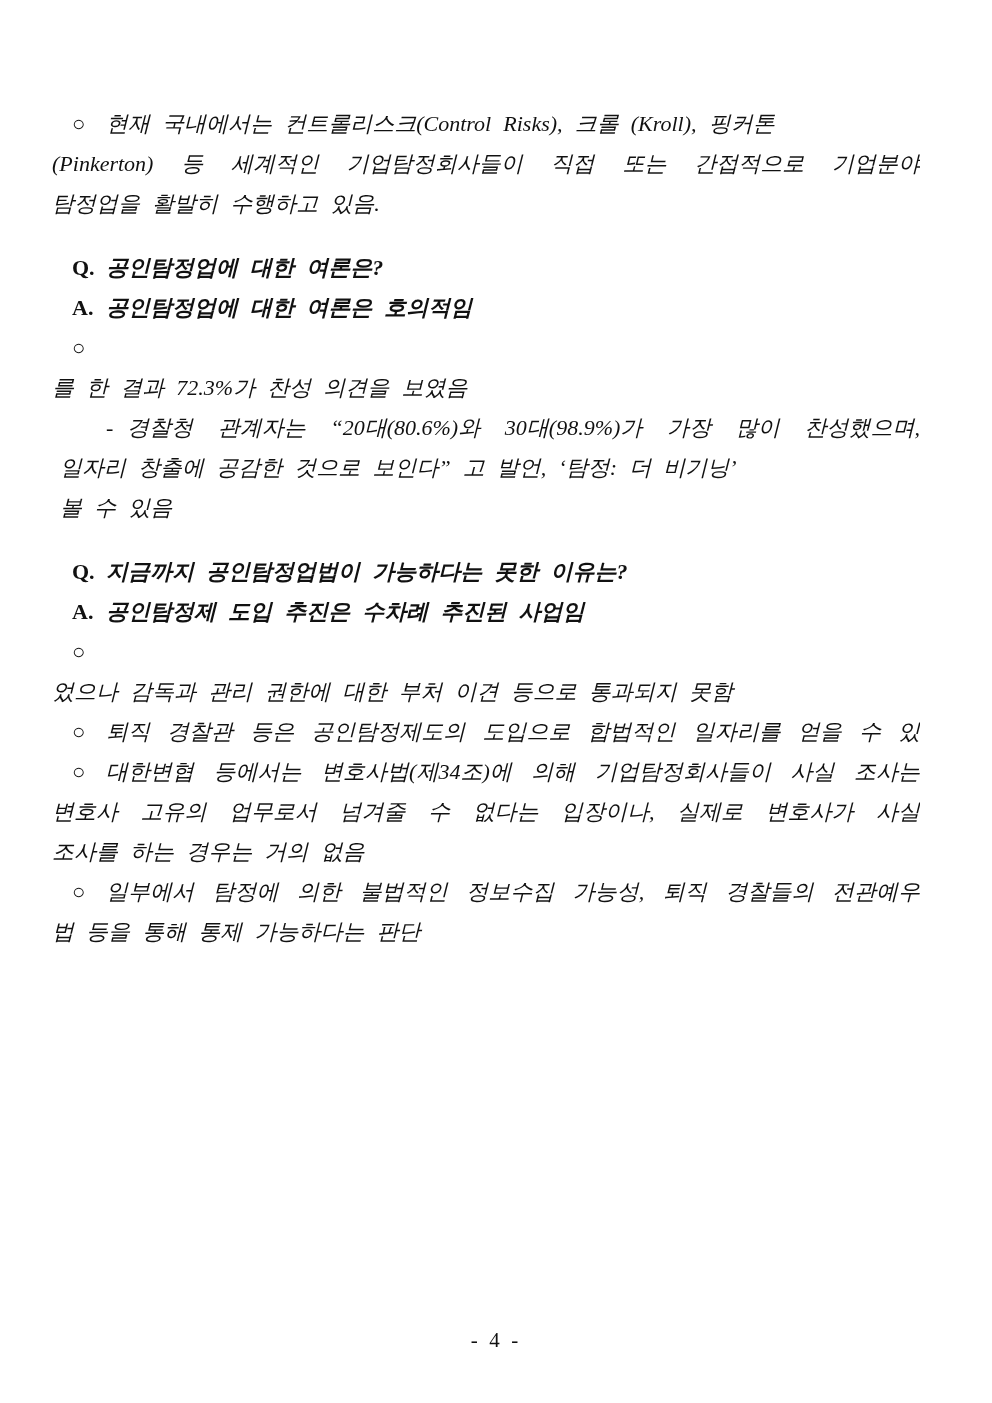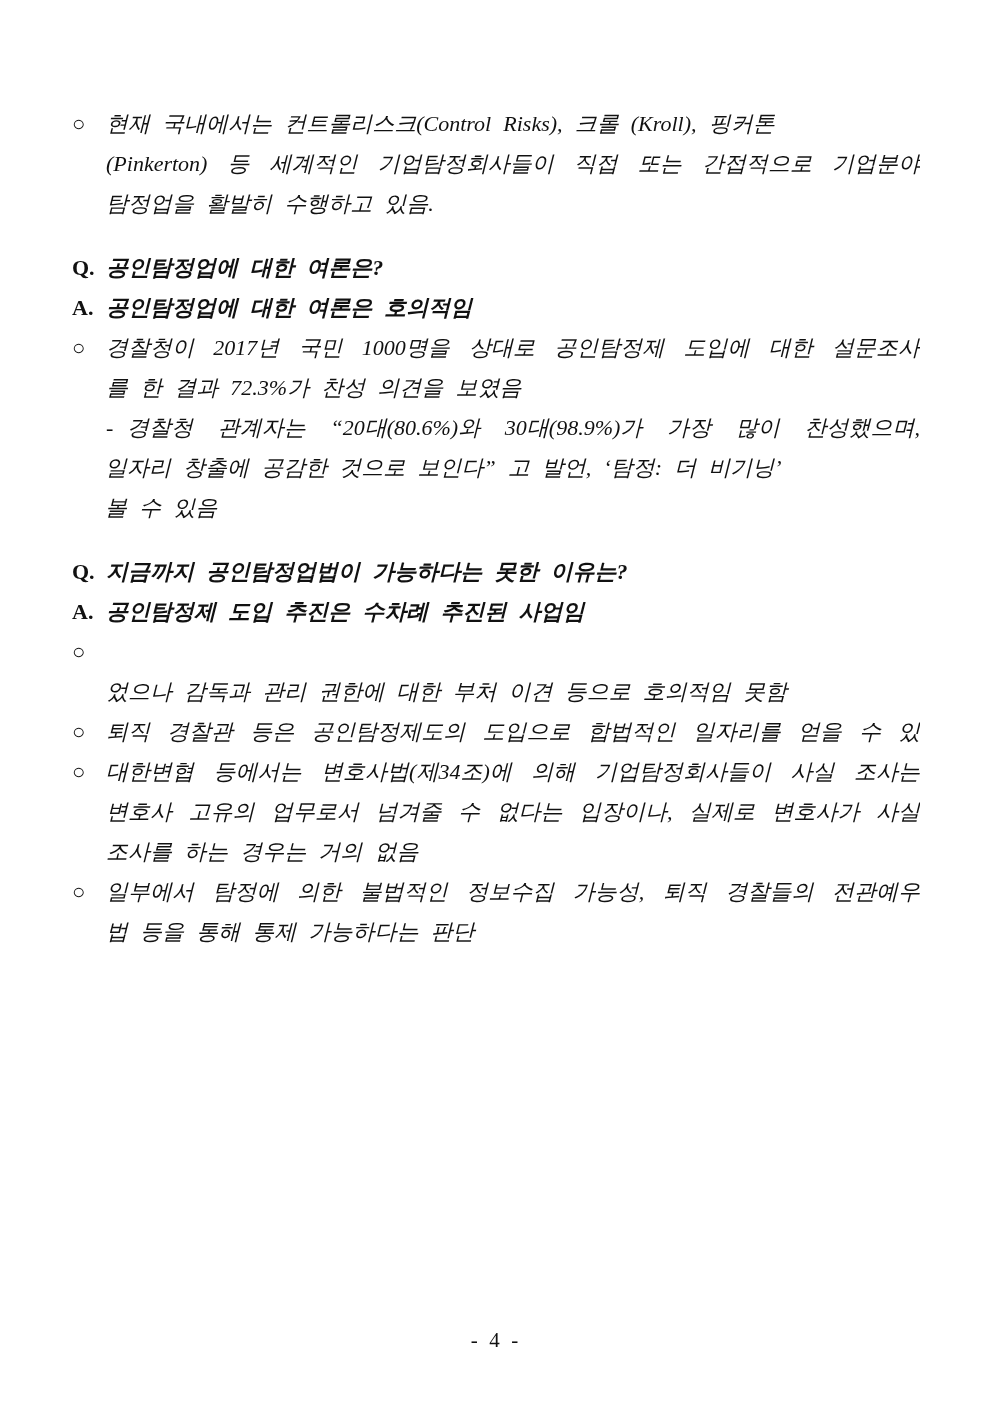--- a/index.html
+++ b/index.html
@@ -33,26 +33,26 @@
     font-style: italic;
   }
   .ln .mk {
     flex: 0 0 auto;
     word-spacing: normal;
   }
   
   .b  { padding-left: 72px; }
   .b .mk { width: 34px; }
   
-  .bc { padding-left: 106px; }
+  .bc { padding-left: 52px; }
   
   .d  { padding-left: 106px; }
   .d .mk { width: 21px; }
   
-  .dc { padding-left: 105px; }
+  .dc { padding-left: 60px; }
   
   .qa { padding-left: 72px; font-weight: bold; }
   .qa .mk { width: 34px; }
   
   .gap { margin-top: 24px; }
   
   .fill .txt {
     text-align: justify;
     text-align-last: justify;
   }
@@ -86,21 +86,20 @@
   <div class="ln qa gap">
     <span class="mk">Q.</span>
     <span class="txt">공인탐정업에 대한 여론은?</span>
   </div>
   <div class="ln qa">
     <span class="mk">A.</span>
     <span class="txt">공인탐정업에 대한 여론은 호의적임</span>
   </div>
   <div class="ln b fill">
     <span class="mk">○</span>
-    <span class="txt">경찰청이 2017년 국민 1000명을 상대로 공인탐정제 도입에 대한 설문조사</span>
   </div>
   <div class="ln bc">
     <span class="txt">를 한 결과 72.3%가 찬성 의견을 보였음</span>
   </div>
   <div class="ln d fill">
     <span class="mk">-</span>
     <span class="txt">경찰청 관계자는 “20대(80.6%)와 30대(98.9%)가 가장 많이 찬성했으며,</span>
   </div>
   <div class="ln dc">
     <span class="txt">일자리 창출에 공감한 것으로 보인다” 고 발언, ‘탐정: 더 비기닝’</span>
@@ -114,21 +113,21 @@
     <span class="txt">지금까지 공인탐정업법이 가능하다는 못한 이유는?</span>
   </div>
   <div class="ln qa">
     <span class="mk">A.</span>
     <span class="txt">공인탐정제 도입 추진은 수차례 추진된 사업임</span>
   </div>
   <div class="ln b fill">
     <span class="mk">○</span>
   </div>
   <div class="ln bc">
-    <span class="txt">었으나 감독과 관리 권한에 대한 부처 이견 등으로 호의적임 못함</span>
+    <span class="txt">었으나 감독과 관리 권한에 대한 부처 이견 등으로 통과되지 못함</span>
   </div>
   <div class="ln b fill">
     <span class="mk">○</span>
     <span class="txt">퇴직 경찰관 등은 공인탐정제도의 도입으로 합법적인 일자리를 얻을 수 있</span>
   </div>
   <div class="ln b fill">
     <span class="mk">○</span>
     <span class="txt">대한변협 등에서는 변호사법(제34조)에 의해 기업탐정회사들이 사실 조사는</span>
   </div>
   <div class="ln bc fill">

